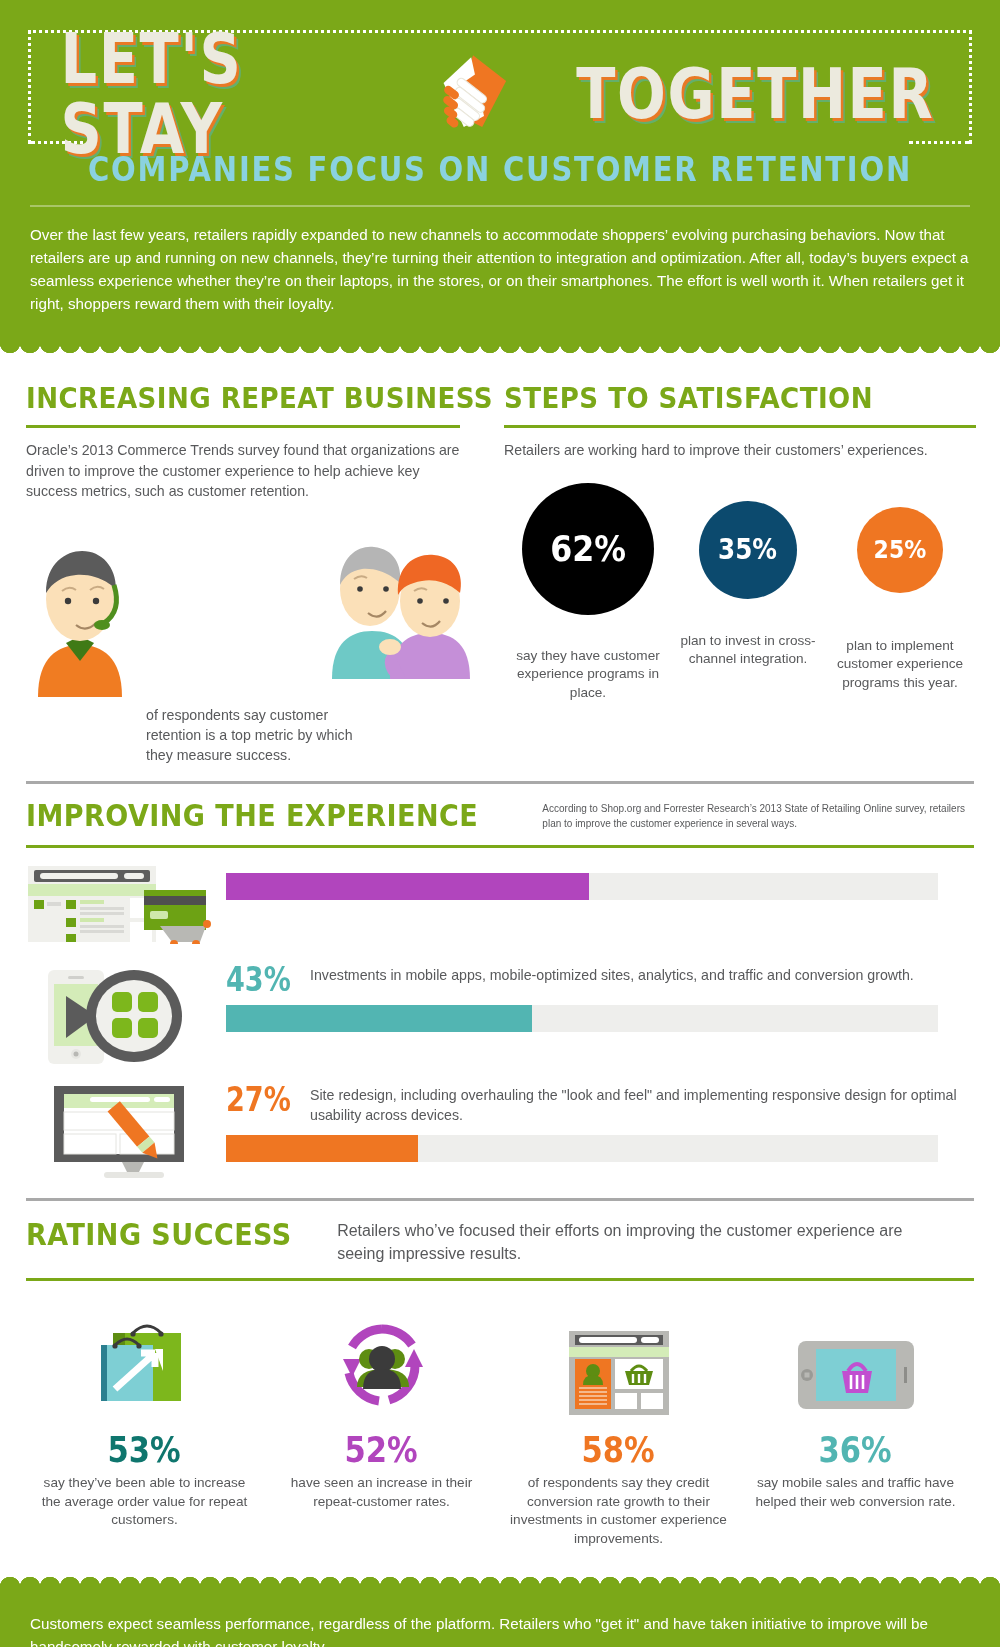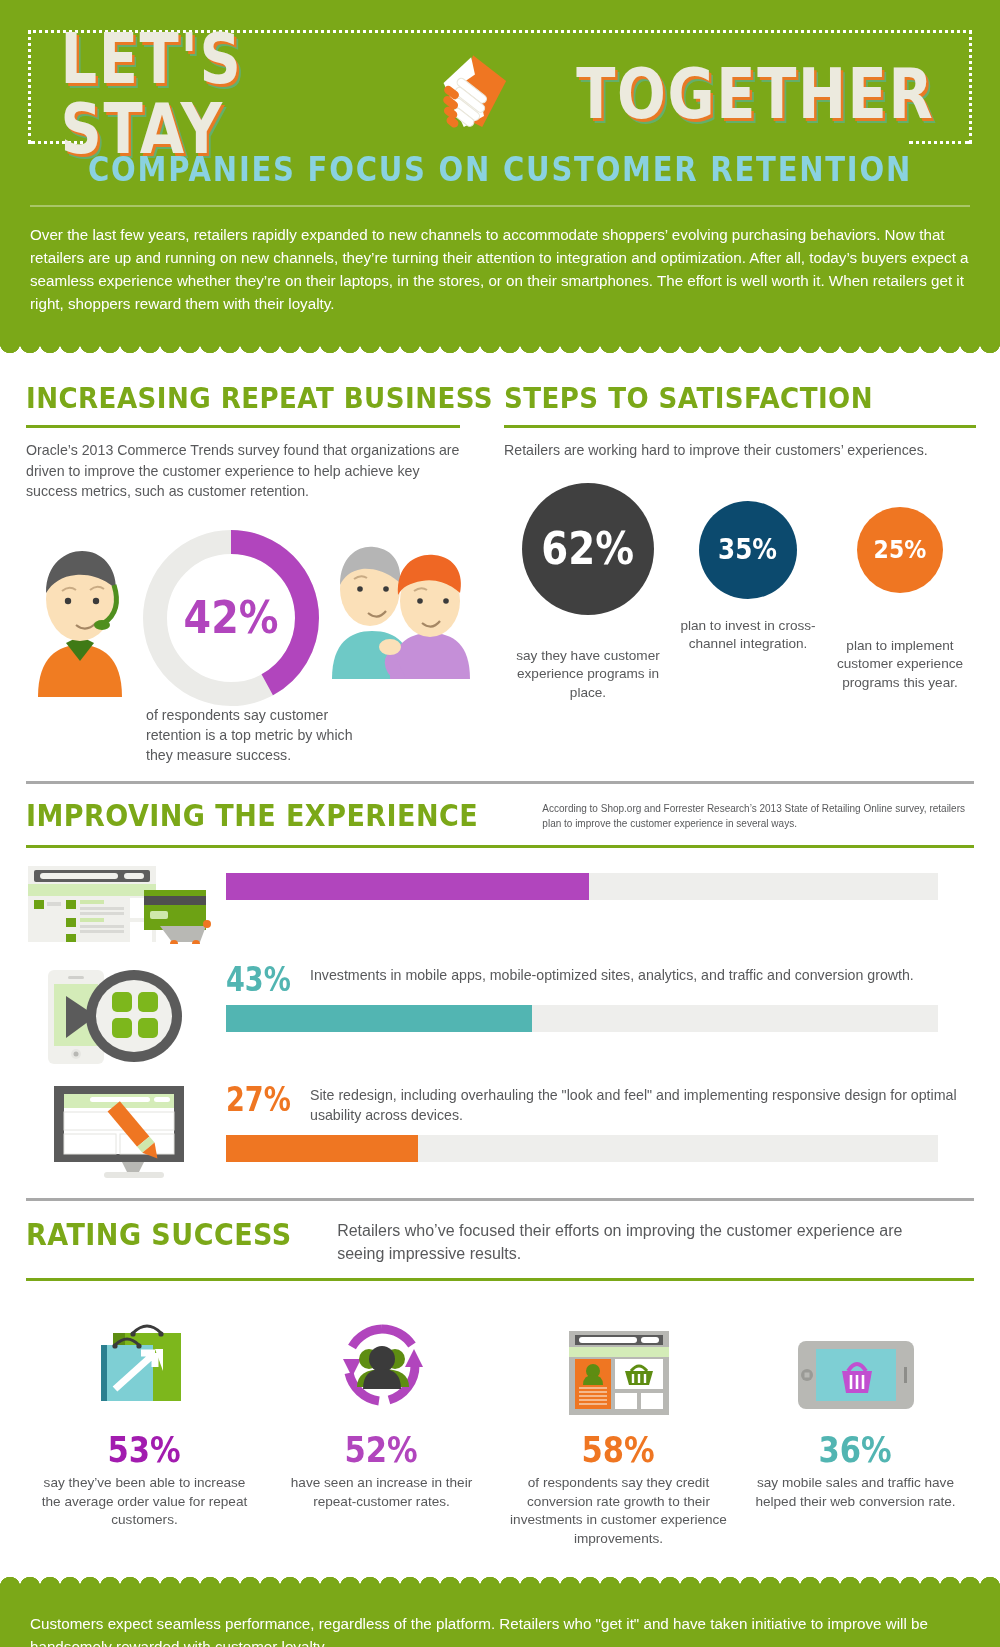--- a/index.html
+++ b/index.html
@@ -232,27 +232,20 @@
             <path d="M18 56 C18 26 38 14 54 14 C74 14 88 30 88 52 C88 52 72 36 48 38 C34 39 24 46 18 56 Z" fill="#5b5b5b"></path>
             <circle cx="40" cy="64" r="3.2" fill="#3b3b3b"></circle>
             <circle cx="68" cy="64" r="3.2" fill="#3b3b3b"></circle>
             <path d="M34 54 q7 -6 14 -1" stroke="#c9ab84" stroke-width="2" fill="none"></path>
             <path d="M62 53 q7 -6 14 -1" stroke="#c9ab84" stroke-width="2" fill="none"></path>
             <path d="M48 88 q10 8 20 -2" stroke="#a58764" stroke-width="2.2" fill="none"></path>
             <path d="M86 48 q8 26 -10 38" stroke="#4f8f1e" stroke-width="5" fill="none"></path>
             <ellipse cx="74" cy="88" rx="8" ry="5" fill="#4f8f1e"></ellipse>
           </svg>
 
-          <div class="donut-wrap">
-            <svg width="190" height="190" viewBox="0 0 190 190">
-              <circle cx="95" cy="95" r="76" fill="none" stroke="#ebebe8" stroke-width="24"></circle>
-              <circle cx="95" cy="95" r="76" fill="none" stroke="#b145bd" stroke-width="24" stroke-dasharray="200.6 277.1" transform="rotate(-90 95 95)"></circle>
-            </svg>
-            <div class="donut-pct">42%</div>
-          </div>
 
           <svg class="couple" width="170" height="148" viewBox="0 0 170 148">
 
             <path d="M18 148 C18 112 36 100 58 100 C82 100 98 112 98 148 Z" fill="#6ec9c6"></path>
             <ellipse cx="56" cy="58" rx="30" ry="37" fill="#fbe0b8"></ellipse>
             <path d="M26 54 C26 24 46 14 60 16 C80 18 88 34 86 52 C86 52 70 36 48 38 C36 40 30 46 26 54 Z" fill="#b5b5b5"></path>
             <circle cx="46" cy="58" r="2.8" fill="#3b3b3b"></circle>
             <circle cx="72" cy="58" r="2.8" fill="#3b3b3b"></circle>
             <path d="M40 48 q7 -5 13 -1" stroke="#c9ab84" stroke-width="2" fill="none"></path>
             <path d="M54 82 q10 8 18 -2" stroke="#a58764" stroke-width="2.2" fill="none"></path>
@@ -274,30 +267,30 @@
 
       <div class="col-divider"></div>
 
       <div class="col-r">
         <div class="sec-head">STEPS TO SATISFACTION</div>
         <div class="green-rule" style="margin-top:10px"></div>
         <div class="body-txt" style="margin-top:12px">Retailers are working hard to improve their customers’ experiences.</div>
 
         <div class="circles">
           <div class="circ-item" style="width:168px">
-            <div class="circ" style="width:132px;height:132px;background:#404040;font-size:44px;">
+            <div class="circ" style="width:132px;height:132px;background:#000000;font-size:36px;">
               <span>62%</span>
             </div>
             <div class="circ-cap" style="margin-top:32px">say they have customer experience programs in place.</div>
           </div>
           <div class="circ-item" style="width:152px">
             <div class="circ" style="width:98px;height:98px;background:#0c4a6e;font-size:28px;margin-top:18px;">
               <span>35%</span>
             </div>
-            <div class="circ-cap" style="margin-top:18px">plan to invest in cross-channel integration.</div>
+            <div class="circ-cap" style="margin-top:33px">plan to invest in cross-channel integration.</div>
           </div>
           <div class="circ-item" style="width:152px">
             <div class="circ" style="width:86px;height:86px;background:#ef7622;font-size:25px;margin-top:24px;">
               <span>25%</span>
             </div>
             <div class="circ-cap" style="margin-top:44px">plan to implement customer experience programs this year.</div>
           </div>
         </div>
       </div>
     </div>
@@ -425,21 +418,21 @@
             <rect x="8" y="30" width="6" height="56" fill="#2b7f8f"></rect>
             <path d="M22 30 q12 -12 24 0" fill="none" stroke="#3b3b3b" stroke-width="3"></path>
             <circle cx="22" cy="31" r="2.6" fill="#3b3b3b"></circle>
             <circle cx="46" cy="31" r="2.6" fill="#3b3b3b"></circle>
             <circle cx="40" cy="19" r="2.6" fill="#3b3b3b"></circle>
             <circle cx="68" cy="19" r="2.6" fill="#3b3b3b"></circle>
             <path d="M22 74 L62 38 M62 38 L48 38 M62 38 L62 52" stroke="#ffffff" stroke-width="7" fill="none"></path>
             <path d="M62 34 L70 34 L70 56 Z" fill="#ffffff"></path>
           </svg>
         </div>
-        <div class="rate-pct" style="color:#a21caf">
+        <div class="rate-pct" style="color:#0f766e">
           <span>53%</span>
         </div>
         <div class="rate-cap">say they’ve been able to increase the average order value for repeat customers.</div>
       </div>
 
       <div class="rate-item">
         <div class="rate-ico">
           <svg width="110" height="100" viewBox="0 0 110 100">
             <path d="M55 14 a36 36 0 0 1 30 16" stroke="#b145bd" stroke-width="9" fill="none" stroke-linecap="butt"></path>
             <path d="M25 32 a36 36 0 0 1 30 -18" stroke="#b145bd" stroke-width="9" fill="none"></path>

